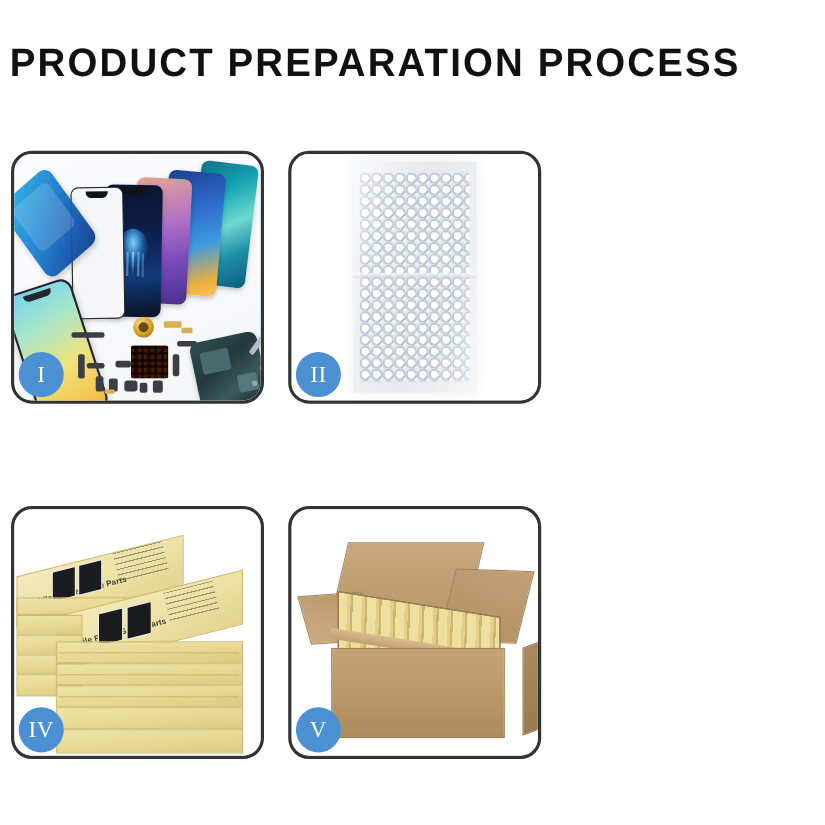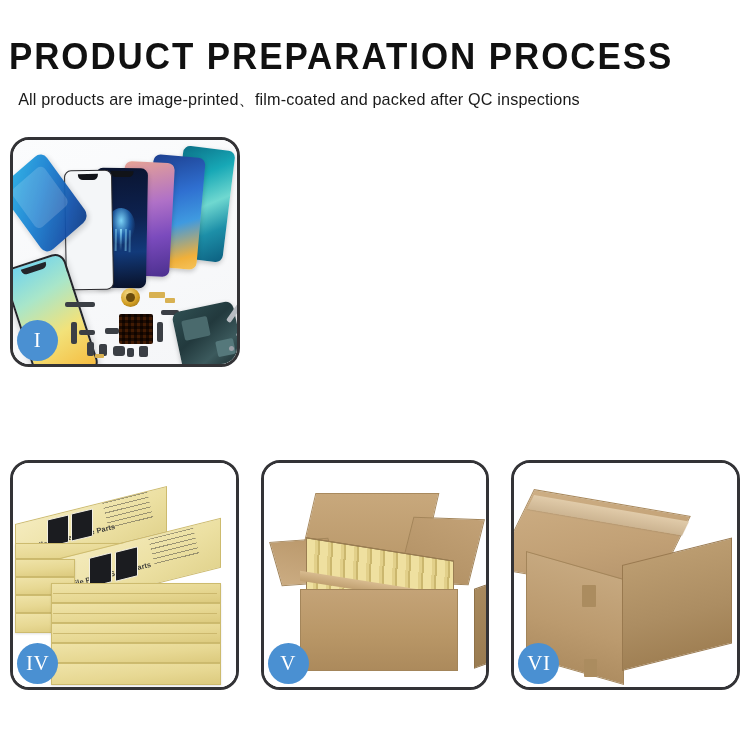--- a/index.html
+++ b/index.html
@@ -393,21 +393,20 @@
   }
   .c6-seamtab {
     position:absolute; background:#ab8c5f; border-radius:1px;
   }
 </style>
 </head>
 <body>
 
 <div class="header">
   <h1 class="title">PRODUCT PREPARATION PROCESS</h1>
-  <p class="subtitle">All products are image-printed、film-coated and packed after QC inspections</p>
 </div>
 
 <div class="grid">
 
   <div class="row">
 
     <div class="panel">
       <div class="scene p1-bg">
         <div class="phone-fan">
           <div class="pf pf5"></div>
@@ -445,20 +444,31 @@
           <div class="backplate"></div>
           <span class="tool" style="left:168px; top:10px; width:5px; height:26px;"></span>
           <span class="tool" style="left:176px; top:30px; width:4px; height:20px;"></span>
           <span class="pt" style="left:164px; top:58px; width:5px; height:5px; border-radius:50%; background:#9aa0a8;"></span>
           <span class="pt" style="left:172px; top:64px; width:5px; height:5px; border-radius:50%; background:#9aa0a8;"></span>
         </div>
       </div>
       <div class="badge">I</div>
     </div>
 
+    <div class="panel">
+      <div class="scene p2-bg">
+        <div class="pouch">
+          <span class="bubbles"></span>
+          <span class="bubbles2"></span>
+          <span class="pouch-seam"></span>
+          <span class="pouch-sheen"></span>
+        </div>
+      </div>
+      <div class="badge">II</div>
+    </div>
 
 
   </div>
 
   <div class="row">
 
     <div class="panel">
       <div class="scene p4-bg">
         <div class="stack">
 
@@ -504,28 +514,15 @@
             <span class="c5-fill"></span>
           </div>
           <span class="c5-lip"></span>
           <span class="c5-side"></span>
           <span class="c5-body"></span>
         </div>
       </div>
       <div class="badge">V</div>
     </div>
 
-    <div class="panel">
-      <div class="scene p6-bg">
-        <div class="carton6">
-          <span class="c6-top"></span>
-          <span class="c6-tape"></span>
-          <span class="c6-left"></span>
-          <span class="c6-right"></span>
-          <span class="c6-seamtab" style="left:56px; top:96px; width:14px; height:22px;"></span>
-          <span class="c6-seamtab" style="left:58px; top:170px; width:13px; height:18px;"></span>
-        </div>
-      </div>
-      <div class="badge">VI</div>
-    </div>
 
   </div>
 </div>
 
 </body></html>

